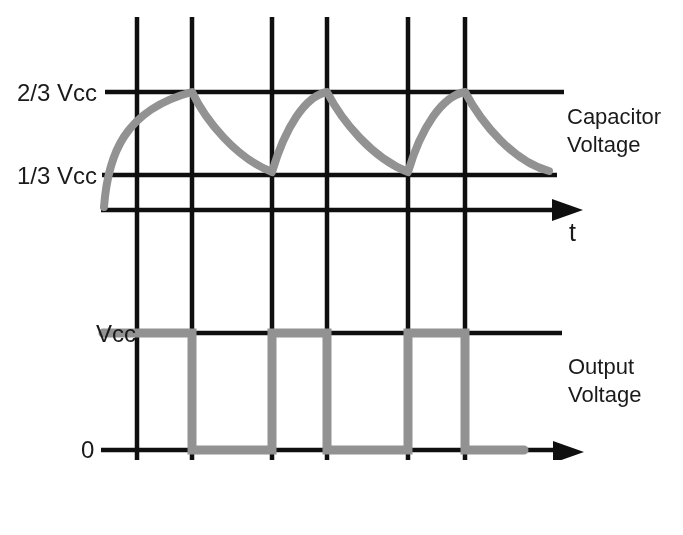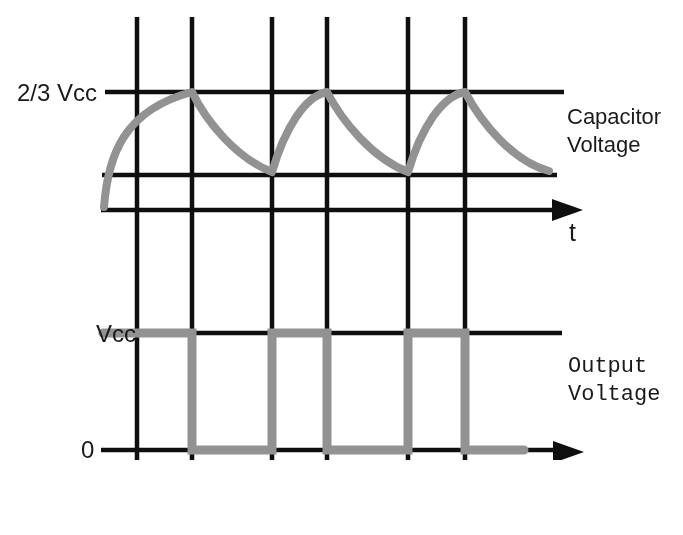--- a/index.html
+++ b/index.html
@@ -65,32 +65,33 @@
              C285 128, 305 96, 327 92
              C342 121, 372 158, 408 172
              C421 128, 442 96, 465 92
              C482 124, 514 162, 549 171" fill="none" stroke="#929292" stroke-width="8" stroke-linecap="round" stroke-linejoin="round"></path>
 
     <path d="M103 333 H192 V450 H272 V333 H327 V450 H408 V333 H465 V450 H524" fill="none" stroke="#929292" stroke-width="9" stroke-linecap="round" stroke-linejoin="miter"></path>
   </svg>
 
   <div class="lbl" style="left:17px; top:79px;">2/3 Vcc</div>
 
+  <div class="lbl" style="left:17px; top:162px;">1/3 Vcc</div>
 
   <div class="lbl side-label" style="left:567px; top:103px;">
     <div>Capacitor</div>
     <div>Voltage</div>
   </div>
 
   <div class="lbl axis-t" style="left:569px; top:218px;">t</div>
 
   <div class="lbl" style="left:56px; top:320px;margin-left:40px;">Vcc</div>
 
   <div class="lbl" style="left:81px; top:436px;">0</div>
 
-  <div class="lbl side-label" style="left:568px; top:353px;font-family:Liberation Mono, monospace;">
+  <div class="lbl side-label" style="left:568px; top:353px;">
     <div>Output</div>
     <div>Voltage</div>
   </div>
 
   <div class="lbl axis-t" style="left:573px; top:459px;">t</div>
 
 </div>
 
 </body></html>

